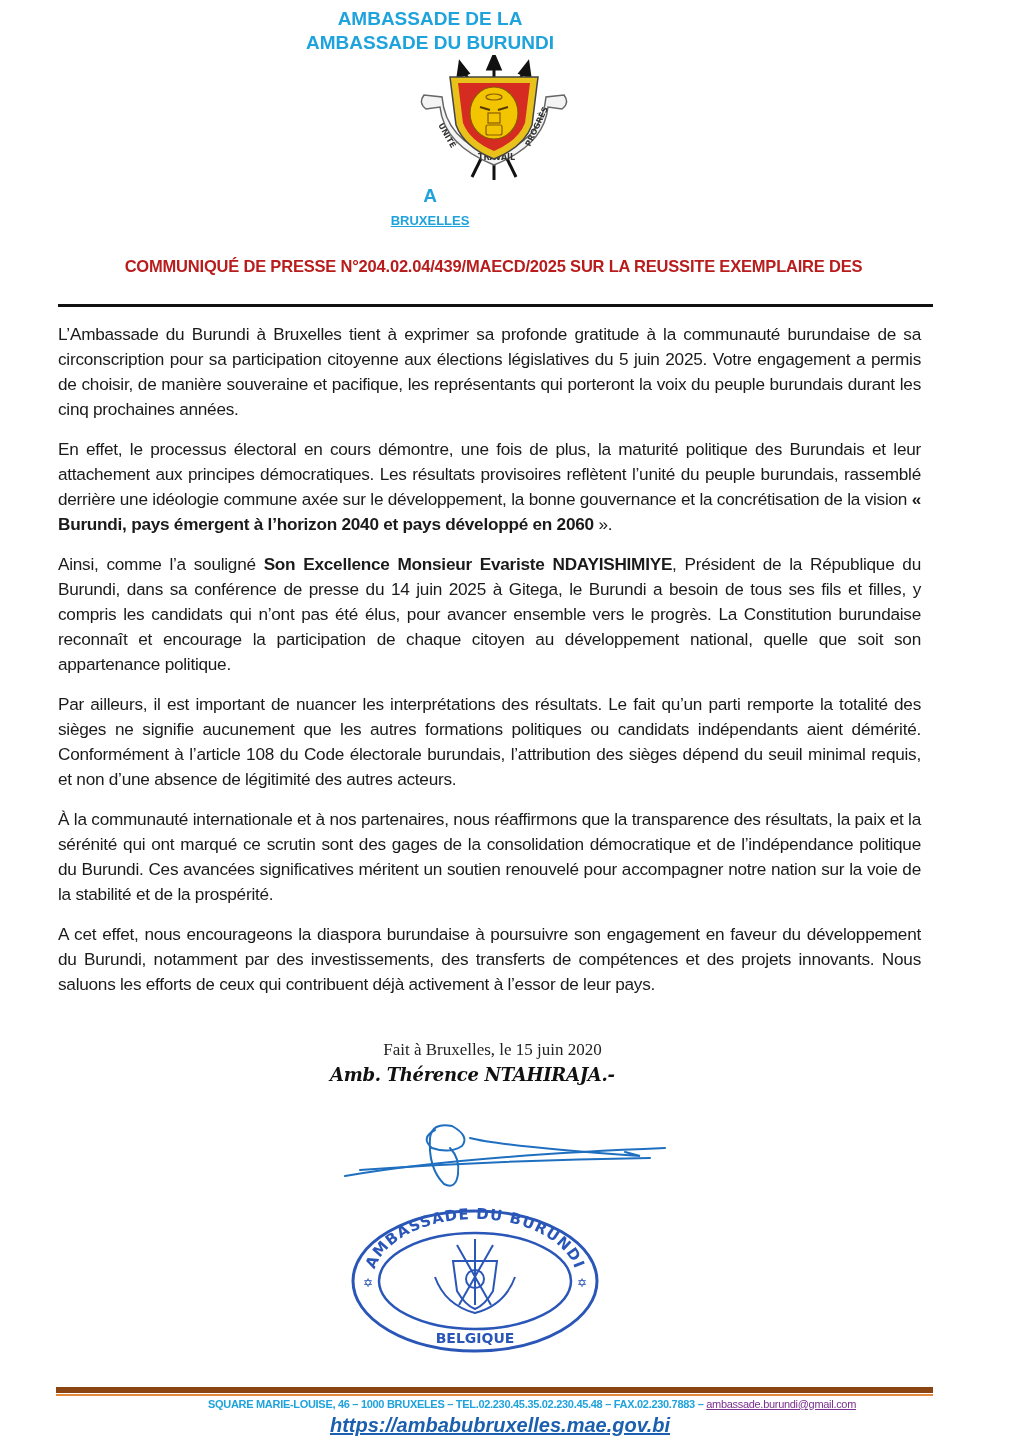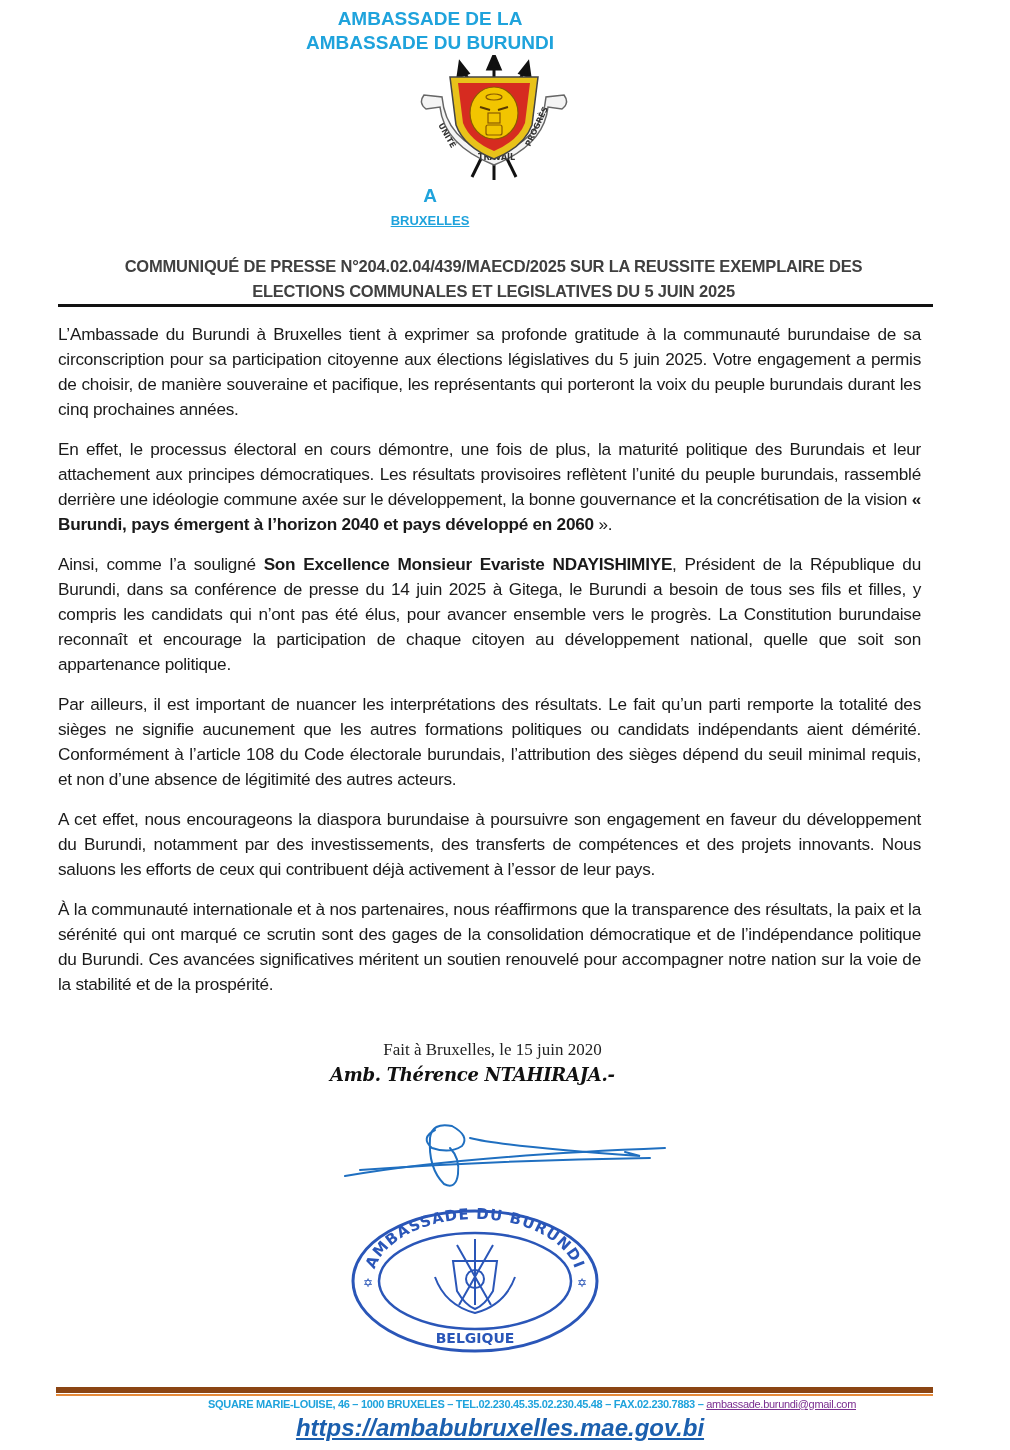--- a/index.html
+++ b/index.html
@@ -3,34 +3,34 @@
 <meta charset="utf-8">
 <style>
   html, body { margin:0; padding:0; background:#ffffff; }
   body { width:1010px; height:1450px; position:relative; overflow:hidden; font-family:"Liberation Sans", sans-serif; color:#1a1a1a; }
   .hdr { position:absolute; left:0; width:860px; text-align:center; color:#1fa3dc; font-weight:bold; font-family:"Liberation Sans", sans-serif; }
   .hdr1 { top:8px; font-size:19px; line-height:22px; }
   .hdr2 { top:32px; font-size:19px; line-height:22px; }
   .crest { position:absolute; left:414px; top:55px; width:160px; height:130px; }
   .hdr-a { top:185px; font-size:19px; line-height:22px; }
   .hdr-city { top:209px; font-size:13px; line-height:24px; text-decoration:underline; }
-  .title { position:absolute; left:58px; width:871px; top:254px; text-align:center; color:#404040; font-weight:bold; font-size:16.5px; line-height:25px; letter-spacing:-0.2px; }
+  .title { position:absolute; left:58px; width:871px; top:254px; text-align:center; color:#b91c1c; font-weight:bold; font-size:16.5px; line-height:25px; letter-spacing:-0.2px; }
   .rule-top { position:absolute; left:58px; width:875px; top:304px; height:3px; background:#111; }
   .body { position:absolute; left:58px; width:871px; top:322px; font-size:17.2px; line-height:25px; text-align:justify; letter-spacing:-0.25px; }
   .body p { margin:0 8px 15px 0; }
   .body b { font-weight:bold; }
   .place-date { position:absolute; left:0; width:985px; top:1040px; text-align:center; font-family:"Liberation Serif", serif; font-size:17px; color:#222; }
   .signer { position:absolute; left:330px; top:1064px; font-family:"DejaVu Serif", serif; font-style:italic; font-weight:bold; font-size:18px; color:#111; letter-spacing:-0.3px; }
   .signature { position:absolute; left:340px; top:1118px; width:340px; height:80px; }
   .stamp { position:absolute; left:345px; top:1205px; width:260px; height:150px; }
   .footer-band { position:absolute; left:56px; width:877px; top:1387px; height:6px; background:#8b4513; }
   .footer-line { position:absolute; left:56px; width:877px; top:1394px; height:2px; background:#e58a3a; }
   .footer-addr { position:absolute; left:0; width:1010px; top:1398px; text-align:center; font-size:11px; font-weight:bold; color:#1fa3dc; letter-spacing:-0.3px;padding-left:27px; }
   .footer-addr a { color:#7a2e8f; text-decoration:underline; font-weight:normal; }
-  .footer-url { position:absolute; left:0; width:1000px; top:1414px; text-align:center; font-size:24px; font-weight:bold; font-style:italic; color:#1b5fae; text-decoration:underline; }
+  .footer-url { position:absolute; left:0; width:1000px; top:1414px; text-align:center; font-size:20px; font-weight:bold; font-style:italic; color:#1b5fae; text-decoration:underline; }
 </style>
 </head>
 <body>
 
 <div class="hdr hdr1">AMBASSADE DE LA</div>
 <div class="hdr hdr2">AMBASSADE DU BURUNDI</div>
 
 <svg class="crest" viewBox="0 0 160 130">
 
   <g stroke="#111" stroke-width="3" fill="#111">
@@ -55,31 +55,30 @@
   <path d="M66,52 L76,55 M94,52 L84,55" stroke="#5a3a00" stroke-width="2"></path>
   <rect x="74" y="58" width="12" height="10" fill="none" stroke="#8a5a00" stroke-width="1.2"></rect>
   <rect x="72" y="70" width="16" height="10" rx="2" fill="none" stroke="#8a5a00" stroke-width="1.2"></rect>
 </svg>
 
 <div class="hdr hdr-a">A</div>
 <div class="hdr hdr-city">BRUXELLES</div>
 
 <div class="title">
   <div>COMMUNIQUÉ DE PRESSE N°204.02.04/439/MAECD/2025 SUR LA REUSSITE EXEMPLAIRE DES</div>
-  <div>ELECTIONS COMMUNALES ET LEGISLATIVES DU 5 JUIN 2025</div>
 </div>
 <div class="rule-top"></div>
 
 <div class="body">
   <p>L’Ambassade du Burundi à Bruxelles tient à exprimer sa profonde gratitude à la communauté burundaise de sa circonscription pour sa participation citoyenne aux élections législatives du 5 juin 2025. Votre engagement a permis de choisir, de manière souveraine et pacifique, les représentants qui porteront la voix du peuple burundais durant les cinq prochaines années.</p>
   <p><span>En effet, le processus électoral en cours démontre, une fois de plus, la maturité politique des Burundais et leur attachement aux principes démocratiques. Les résultats provisoires reflètent l’unité du peuple burundais, rassemblé derrière une idéologie commune axée sur le développement, la bonne gouvernance et la concrétisation de la vision </span><b>« Burundi, pays émergent à l’horizon 2040 et pays développé en 2060</b><span> ».</span></p>
   <p><span>Ainsi, comme l’a souligné </span><b>Son Excellence Monsieur Evariste NDAYISHIMIYE</b><span>, Président de la République du Burundi, dans sa conférence de presse du 14 juin 2025 à Gitega, le Burundi a besoin de tous ses fils et filles, y compris les candidats qui n’ont pas été élus, pour avancer ensemble vers le progrès. La Constitution burundaise reconnaît et encourage la participation de chaque citoyen au développement national, quelle que soit son appartenance politique.</span></p>
   <p>Par ailleurs, il est important de nuancer les interprétations des résultats. Le fait qu’un parti remporte la totalité des sièges ne signifie aucunement que les autres formations politiques ou candidats indépendants aient démérité. Conformément à l’article 108 du Code électorale burundais, l’attribution des sièges dépend du seuil minimal requis, et non d’une absence de légitimité des autres acteurs.</p>
+  <p>À la communauté internationale et à nos partenaires, nous réaffirmons que la transparence des résultats, la paix et la sérénité qui ont marqué ce scrutin sont des gages de la consolidation démocratique et de l’indépendance politique du Burundi. Ces avancées significatives méritent un soutien renouvelé pour accompagner notre nation sur la voie de la stabilité et de la prospérité.</p>
   <p>A cet effet, nous encourageons la diaspora burundaise à poursuivre son engagement en faveur du développement du Burundi, notamment par des investissements, des transferts de compétences et des projets innovants. Nous saluons les efforts de ceux qui contribuent déjà activement à l’essor de leur pays.</p>
-  <p>À la communauté internationale et à nos partenaires, nous réaffirmons que la transparence des résultats, la paix et la sérénité qui ont marqué ce scrutin sont des gages de la consolidation démocratique et de l’indépendance politique du Burundi. Ces avancées significatives méritent un soutien renouvelé pour accompagner notre nation sur la voie de la stabilité et de la prospérité.</p>
 </div>
 
 <div class="place-date">Fait à Bruxelles, le 15 juin 2020</div>
 <div class="signer">Amb. Thérence NTAHIRAJA.-</div>
 
 <svg class="signature" viewBox="0 0 340 80">
   <g fill="none" stroke="#1f6fc0" stroke-width="2" stroke-linecap="round">
     <path d="M5,58 Q120,38 325,30"></path>
     <path d="M20,52 Q160,42 310,40"></path>
     <path d="M130,20 Q160,28 300,38 L285,34"></path>

